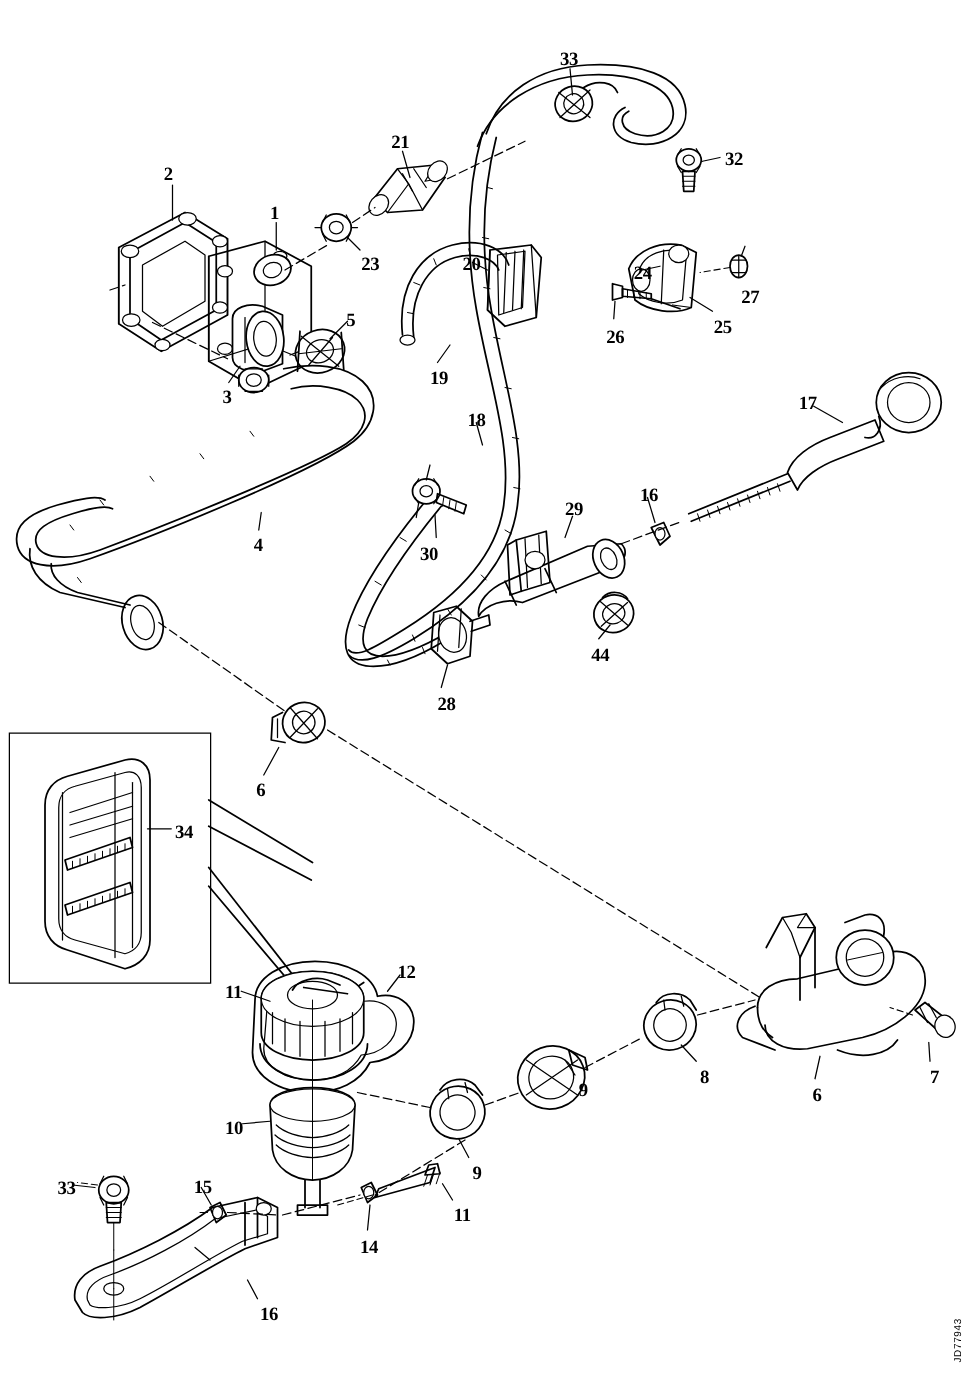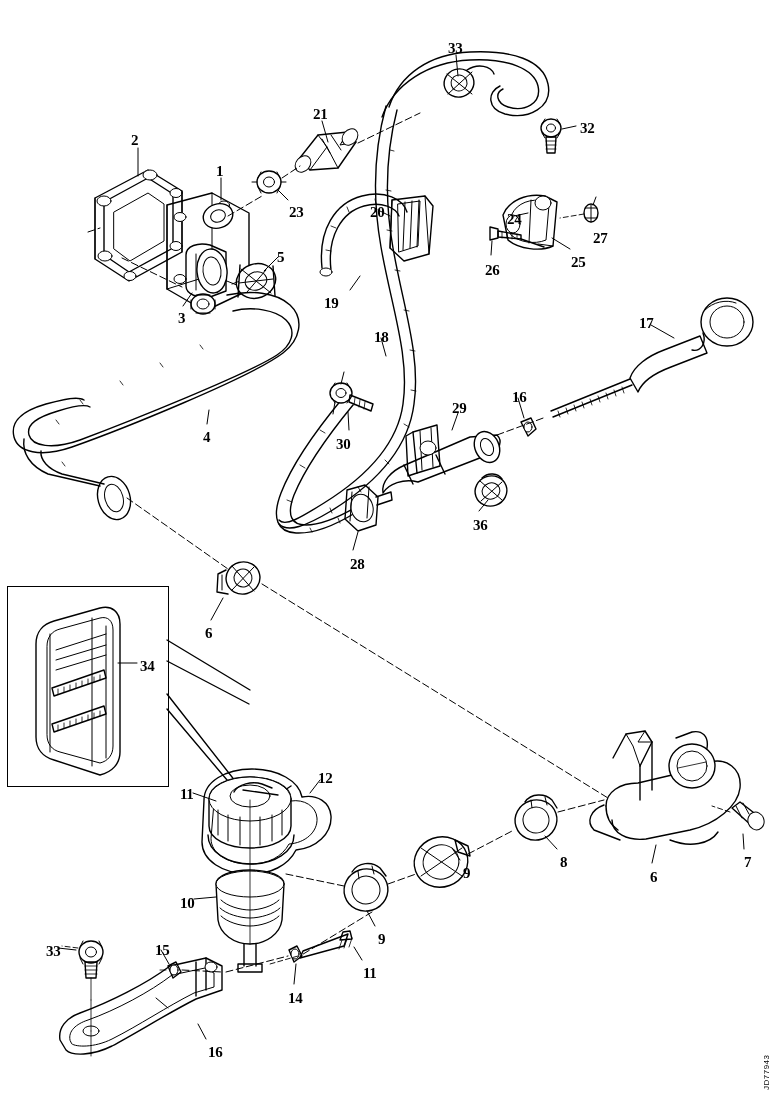--- a/index.html
+++ b/index.html
@@ -462,28 +462,28 @@
       <div class="callout" style="left: 448px; top: 41px;">33</div>
       <div class="callout" style="left: 580px; top: 121px;">32</div>
       <div class="callout" style="left: 289px; top: 205px;">23</div>
       <div class="callout" style="left: 593px; top: 183px; margin-top: 48px;">27</div>
       <div class="callout" style="left: 507px; top: 212px;">24</div>
       <div class="callout" style="left: 571px; top: 255px;">25</div>
       <div class="callout" style="left: 485px; top: 263px;">26</div>
       <div class="callout" style="left: 277px; top: 250px;">5</div>
       <div class="callout" style="left: 178px; top: 311px;">3</div>
       <div class="callout" style="left: 370px; top: 205px;">20</div>
-      <div class="callout" style="left: 324px; top: 296px; font-family: Liberation Serif, serif;">19</div>
+      <div class="callout" style="left: 344px; top: 296px; font-family: Liberation Serif, serif;">19</div>
       <div class="callout" style="left: 374px; top: 330px;">18</div>
       <div class="callout" style="left: 639px; top: 316px;">17</div>
       <div class="callout" style="left: 512px; top: 390px;">16</div>
       <div class="callout" style="left: 452px; top: 401px;">29</div>
       <div class="callout" style="left: 203px; top: 430px;">4</div>
       <div class="callout" style="left: 336px; top: 437px;">30</div>
-      <div class="callout" style="left: 473px; top: 518px;">36</div>
+      <div class="callout" style="left: 473px; top: 518px;">44</div>
       <div class="callout" style="left: 350px; top: 557px;">28</div>
       <div class="callout" style="left: 205px; top: 626px;">6</div>
       <div class="callout" style="left: 140px; top: 659px;">34</div>
       <div class="callout" style="left: 180px; top: 787px;">11</div>
       <div class="callout" style="left: 318px; top: 771px;">12</div>
       <div class="callout" style="left: 180px; top: 896px;">10</div>
       <div class="callout" style="left: 560px; top: 855px;">8</div>
       <div class="callout" style="left: 463px; top: 866px;">9</div>
       <div class="callout" style="left: 378px; top: 932px;">9</div>
       <div class="callout" style="left: 650px; top: 870px;">6</div>

